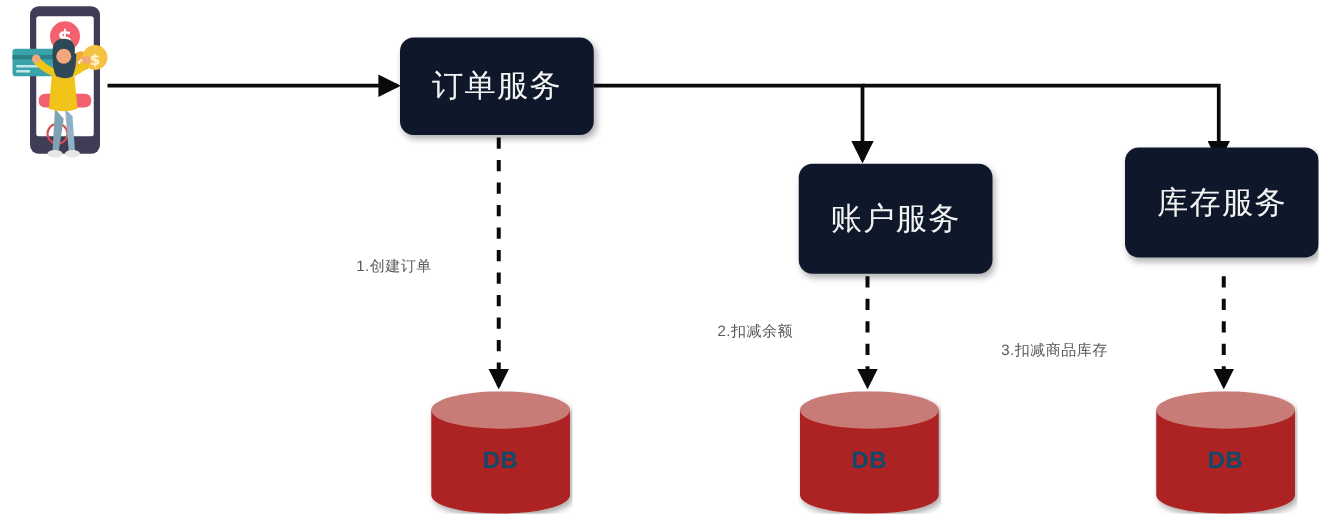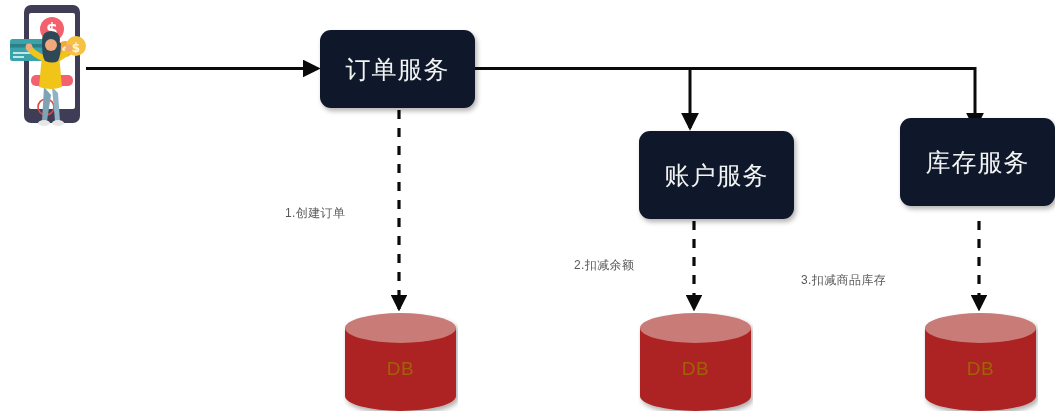--- a/index.html
+++ b/index.html
@@ -71,24 +71,25 @@
     position: absolute;
     left: 0;
     top: 0;
     width: 115px;
     height: 98px;
     display: flex;
     align-items: center;
     justify-content: center;
     padding-top: 14px;
     box-sizing: border-box;
-    color: #a16207;
+    color: #0c4a6e;
     font-size: 19px;
     letter-spacing: 0.5px;
     pointer-events: none;
+    font-weight: bold;
   }
   #db-order   { left: 343px; top: 313px; }
   #db-account { left: 638px; top: 313px; }
   #db-stock   { left: 923px; top: 313px; }
 
   
   #illustration {
     position: absolute;
     left: 8px;
     top: 3px;

